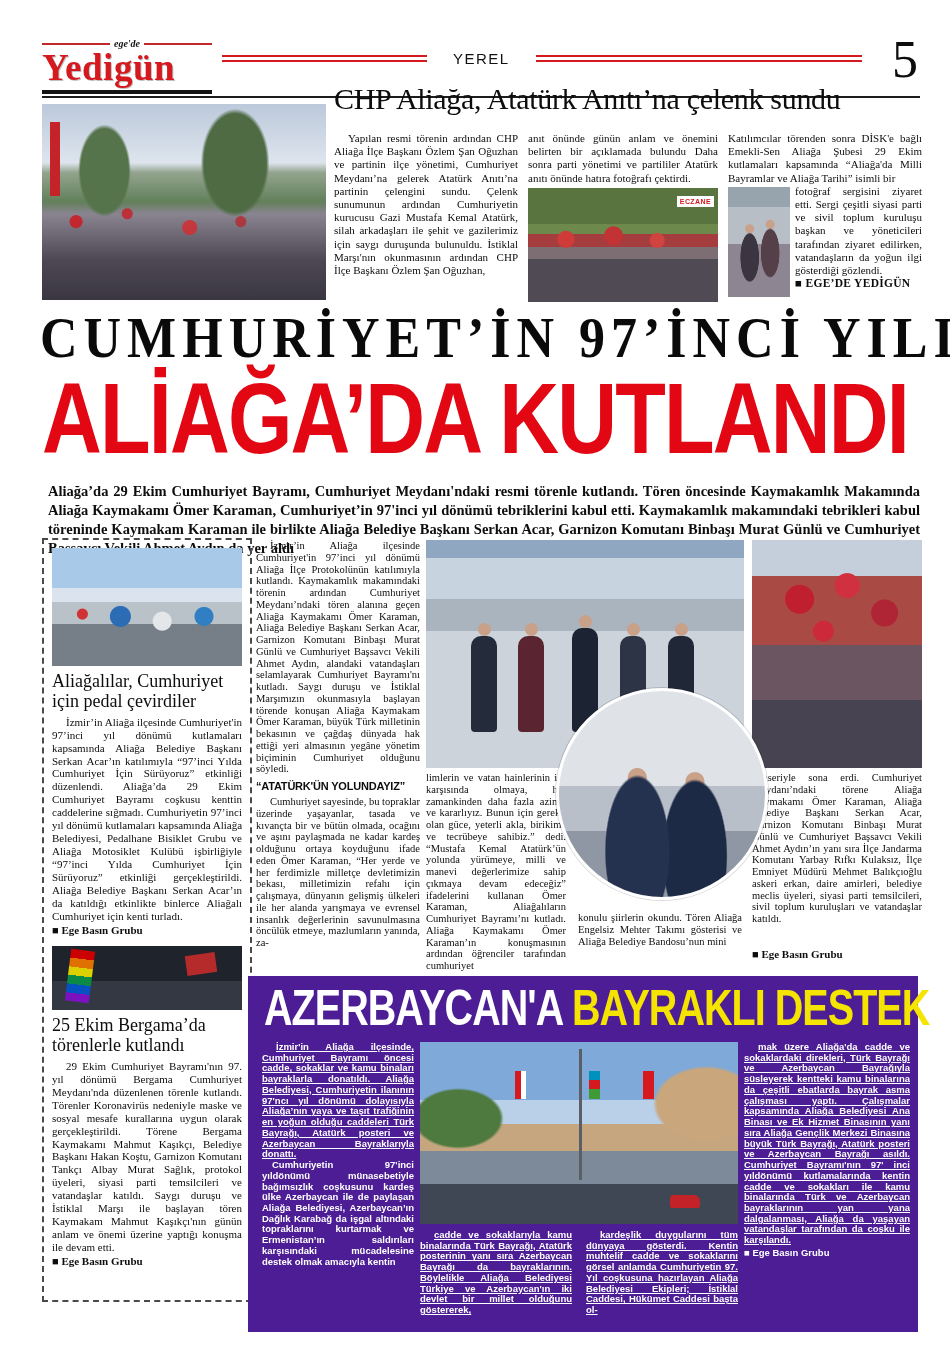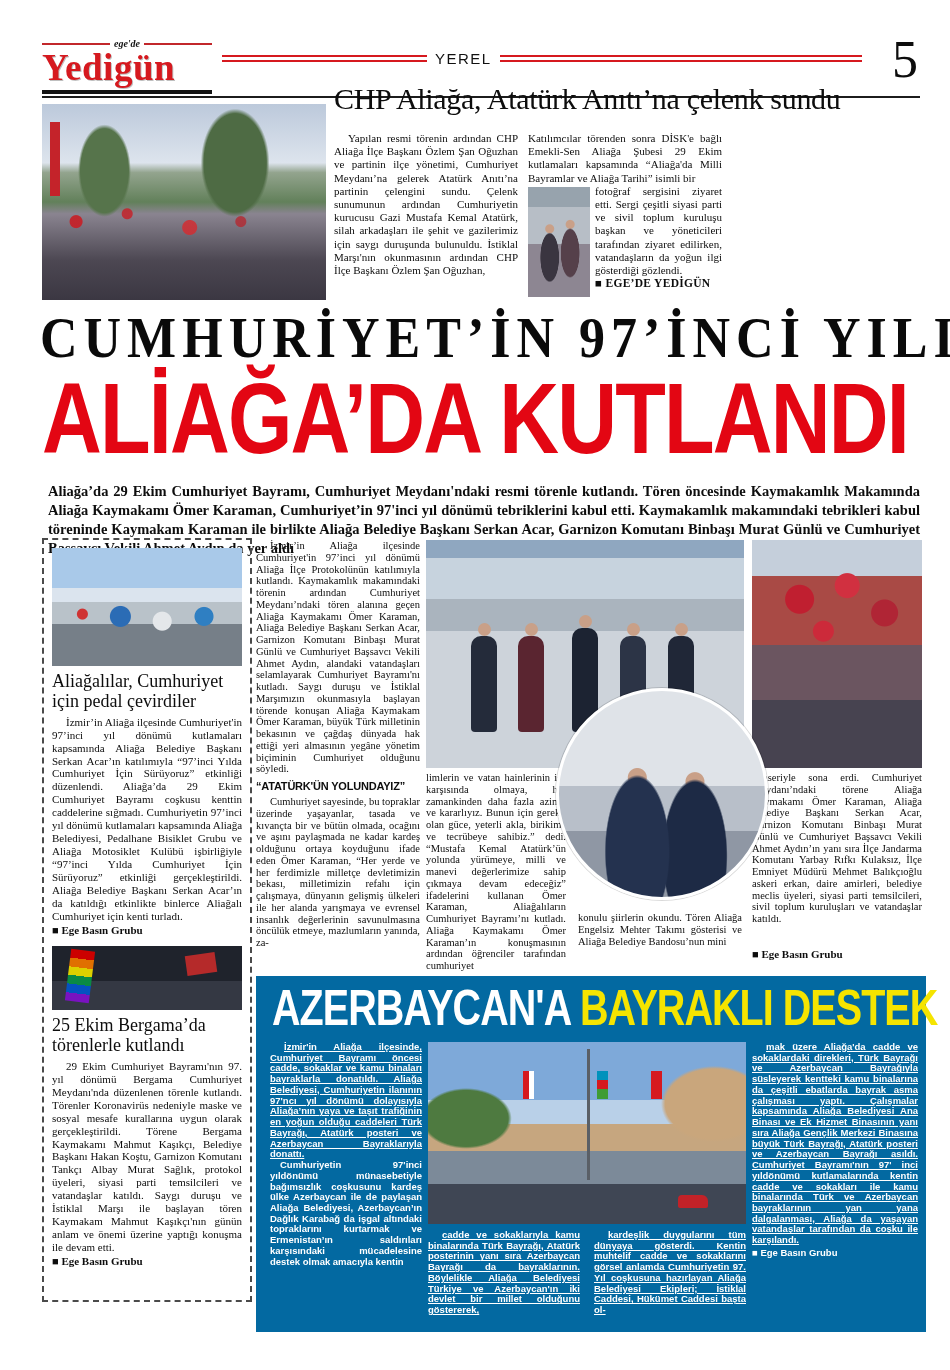--- a/index.html
+++ b/index.html
@@ -10,21 +10,21 @@
   .photo { position:absolute; overflow:hidden; background:#9aa4b0; }
   .clip { overflow:hidden; }
   p.ind { text-indent:14px; }
 
   
   .logo { left:42px; top:38px; width:170px; }
   .logo-top { display:flex; align-items:center; gap:4px; font:italic 700 10px "Liberation Serif", serif; color:#111; }
   .logo-top::before, .logo-top::after { content:""; flex:1; height:2px; background:#c2272b; }
   .logo-main { font:700 37px "Liberation Serif", serif; color:#d6191f; line-height:1.05; letter-spacing:.5px; text-shadow:1px 1px 0 rgba(0,0,0,.25); }
   .logo-bar { height:4px; background:#141414; margin-top:2px; }
-  .section-row { left:222px; top:50px; width:640px; display:grid; grid-template-columns:205px auto 1fr; align-items:center; column-gap:8px; }
+  .section-row { left:222px; top:50px; width:640px; display:grid; grid-template-columns:205px auto 1fr; align-items:center; column-gap:26px; }
   .redline { height:7px; background:linear-gradient(180deg,#d6191f 0 2px,#ffffff 2px 4.5px,#d6191f 4.5px 7px); }
   .section-label { font:400 15px "Liberation Sans", sans-serif; letter-spacing:1.5px; color:#111; }
   .page-num { right:18px; top:30px; width:54px; font:400 52px "Liberation Serif", serif; text-align:center; }
   .hdr-rule { left:42px; top:96px; width:878px; height:2px; background:#1c1c1c; }
 
   
   .top-title { left:334px; top:82px; width:588px; font:400 30px "Liberation Serif", serif; letter-spacing:-.3px; white-space:nowrap; }
   .top-cols { left:334px; top:132px; width:588px; height:170px; display:flex; gap:10px; font-size:11px; line-height:1.2; }
   .top-cols .c1 { width:184px; }
   .top-cols .c2 { width:190px; display:flex; flex-direction:column; }
@@ -57,21 +57,21 @@
   .circle-photo { left:556px; top:688px; width:212px; height:212px; border-radius:50%; border:3px solid #fff; box-shadow:0 0 0 1px rgba(0,0,0,.15); z-index:5;
     background:
       radial-gradient(ellipse 34px 80px at 38% 78%, #24324f 0 92%, transparent 96%),
       radial-gradient(ellipse 34px 80px at 66% 80%, #1d2a45 0 92%, transparent 96%),
       radial-gradient(circle at 38% 42%, #c9a088 0 9px, transparent 10px),
       radial-gradient(circle at 66% 44%, #c9a088 0 9px, transparent 10px),
       linear-gradient(180deg,#dfe3e8 0 46%,#b8bfc9 46% 68%,#8f97a4 68% 100%);
     position:absolute; overflow:hidden; }
 
   
-  .az-box { left:256px; top:976px; width:670px; height:356px; background:#0369a1; position:absolute; }
+  .az-box { left:248px; top:976px; width:670px; height:356px; background:#4c1d95; position:absolute; }
   .az-title { position:absolute; left:16px; top:8px; white-space:nowrap; font:700 42px "Liberation Sans", sans-serif; letter-spacing:-1px; transform:scale(.94,1.18); transform-origin:left center; }
   .az-white { color:#ffffff; }
   .az-yellow { color:#f5e400; }
   .az-col { position:absolute; font:700 9.5px "Liberation Sans", sans-serif; color:#fff; line-height:1.13; text-align:justify; overflow:hidden; }
   .az-col p { text-indent:10px; margin:0; }
   .az-col p:first-child { text-indent:14px;text-decoration:underline; }
   .az-c1 { left:14px; top:66px; width:152px; height:282px; }
   .az-c2 { left:172px; top:254px; width:152px; height:96px; }
   .az-c3 { left:338px; top:254px; width:152px; height:96px; }
   .az-c4 { left:496px; top:66px; width:166px; height:282px; }
@@ -163,20 +163,26 @@
 
   <section>
     <div class="photo ph-a">
       <div class="flagpole"></div>
     </div>
     <h1 class="abs top-title">CHP Aliağa, Atatürk Anıtı’na çelenk sundu</h1>
     <div class="abs top-cols clip">
       <div class="c1 jt">
         <p class="ind">Yapılan resmi törenin ardından CHP Aliağa İlçe Başkanı Özlem Şan Oğuzhan ve partinin ilçe yönetimi, Cumhuriyet Meydanı’na gelerek Atatürk Anıtı’na partinin çelengini sundu. Çelenk sunumunun ardından Cumhuriyetin kurucusu Gazi Mustafa Kemal Atatürk, silah arkadaşları ile şehit ve gazilerimiz için saygı duruşunda bulunuldu. İstiklal Marşı'nın okunmasının ardından CHP İlçe Başkanı Özlem Şan Oğuzhan,</p>
       </div>
+      <div class="c2">
+        <p class="jt">anıt önünde günün anlam ve önemini belirten bir açıklamada bulundu Daha sonra parti yönetimi ve partililer Atatürk anıtı önünde hatıra fotoğrafı çektirdi.</p>
+        <div class="photo ph-b" style="position:relative;">
+          <div class="sign">ECZANE</div>
+        </div>
+      </div>
       <div class="c3 jt">
         <p>Katılımcılar törenden sonra DİSK'e bağlı Emekli-Sen Aliağa Şubesi 29 Ekim kutlamaları kapsamında “Aliağa'da Milli Bayramlar ve Aliağa Tarihi” isimli bir</p>
         <div>
           <span class="float-ph photo ph-c" style="position:relative;display:block;float:left;"></span>
           <span>fotoğraf sergisini ziyaret etti. Sergi çeşitli siyasi parti ve sivil toplum kuruluşu başkan ve yöneticileri tarafından ziyaret edilirken, vatandaşların da yoğun ilgi gösterdiği gözlendi.</span>
           <div class="byline caps">■ EGE’DE YEDİGÜN</div>
         </div>
       </div>
     </div>
   </section>

